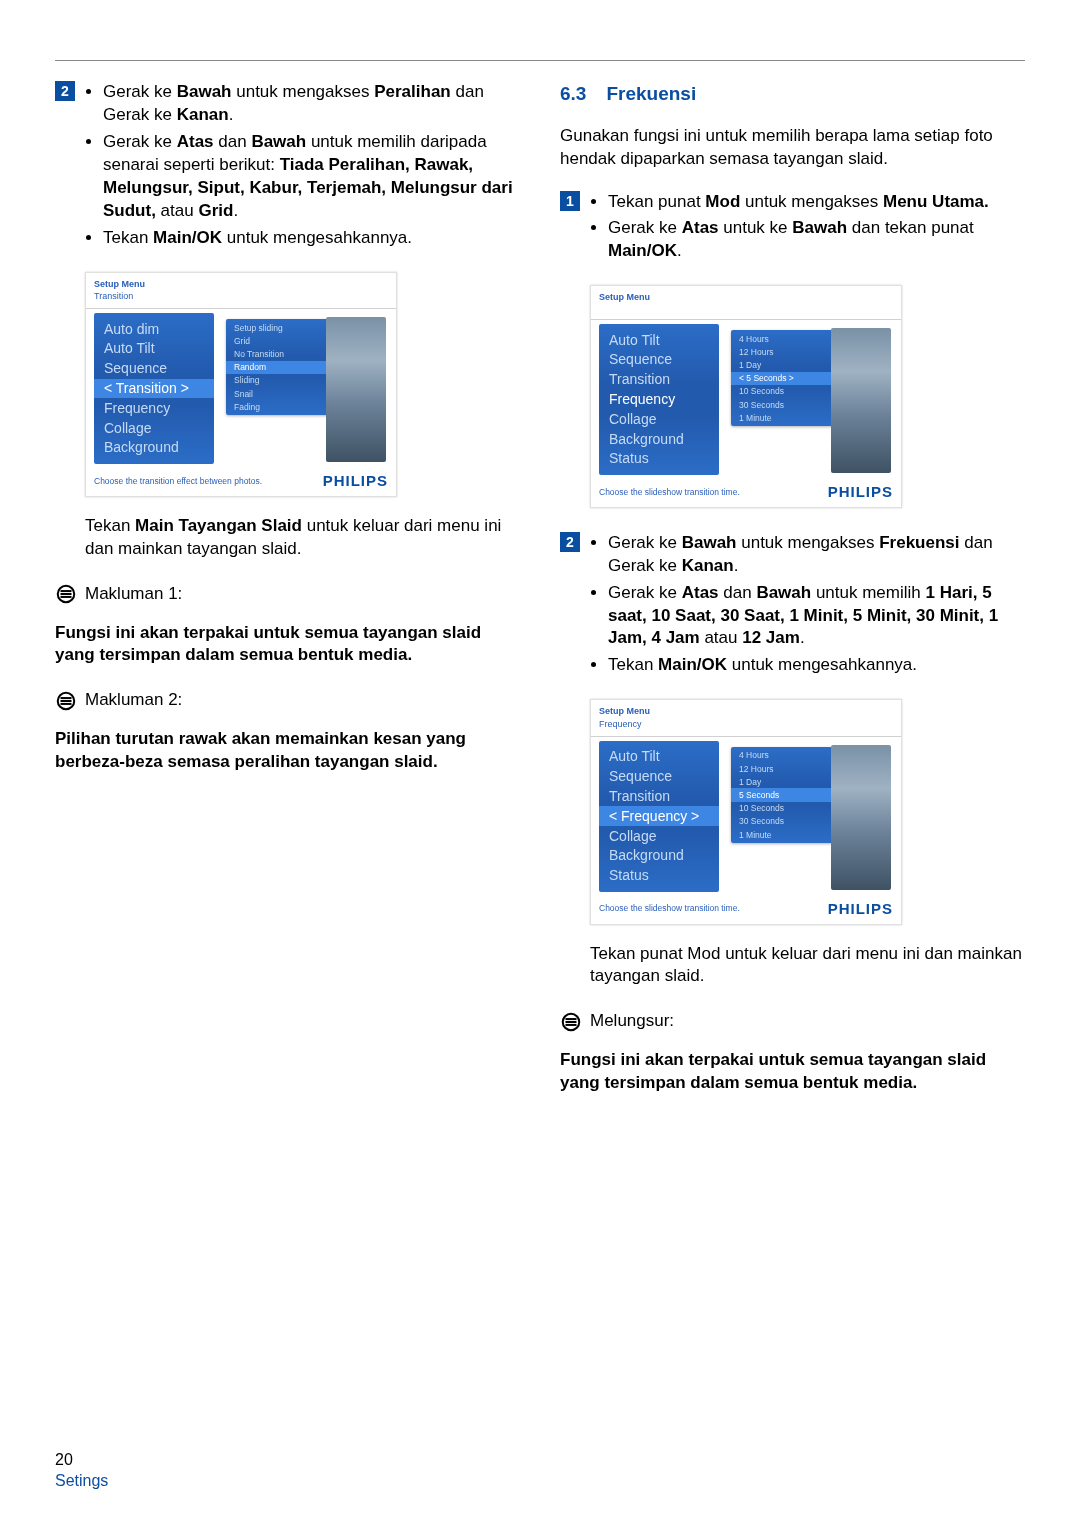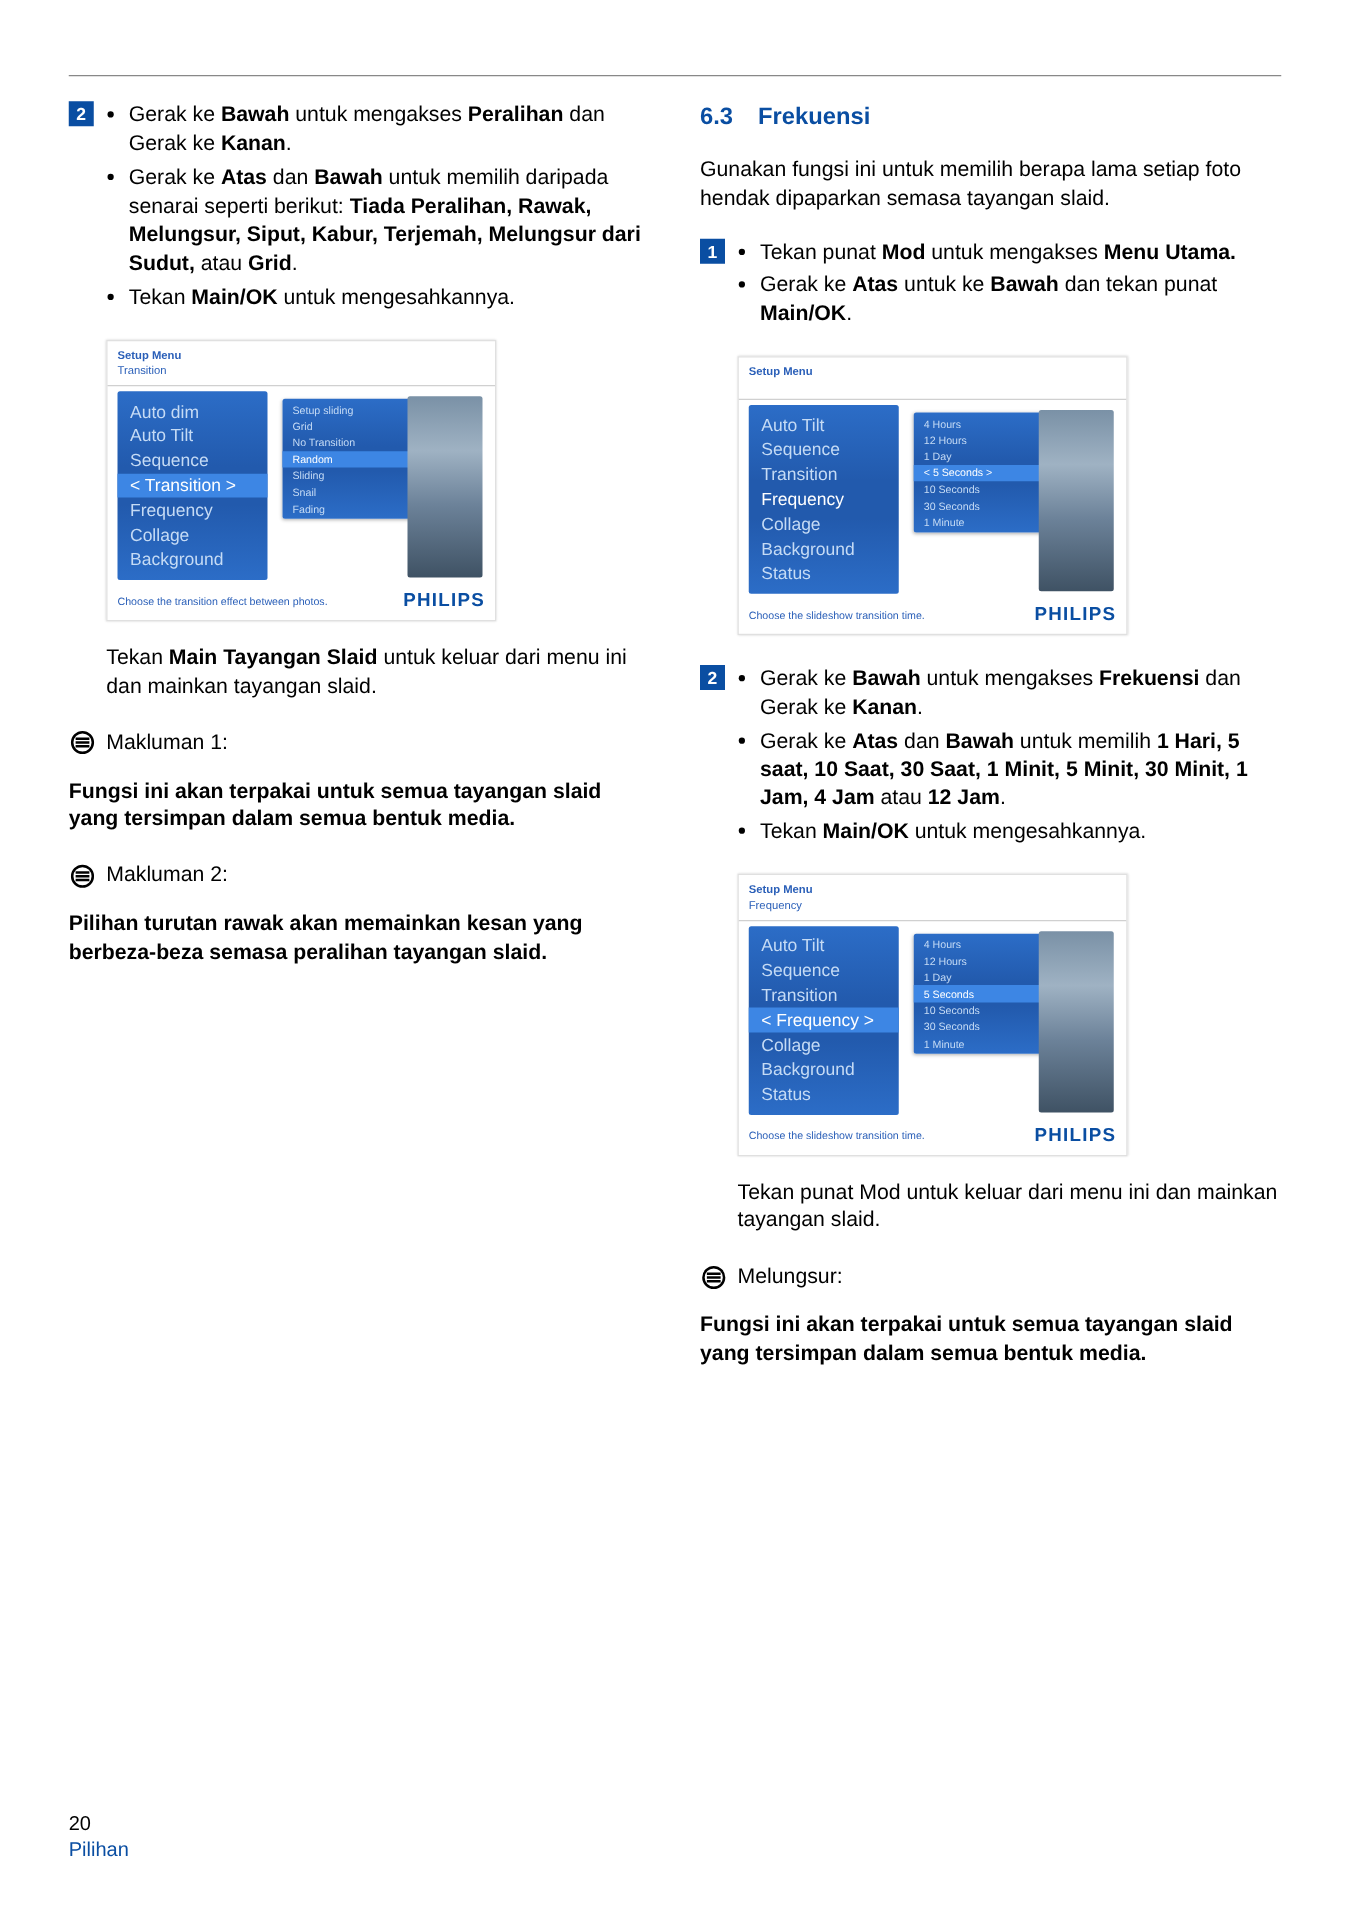--- a/index.html
+++ b/index.html
@@ -373,15 +373,15 @@
             <line x1="6" y1="15.2" x2="18" y2="15.2" stroke="#000" stroke-width="2.2"></line>
           </svg>
         <span>Melungsur:</span>
       </div>
       <div class="note-body">Fungsi ini akan terpakai untuk semua tayangan slaid yang tersimpan dalam semua bentuk media.</div>
     </div>
   </div>
 
   <div class="footer">
     <span>20</span>
-    <span class="right">Pilihan</span>
+    <span class="right">Setings</span>
   </div>
 </div>
 
 </body></html>

